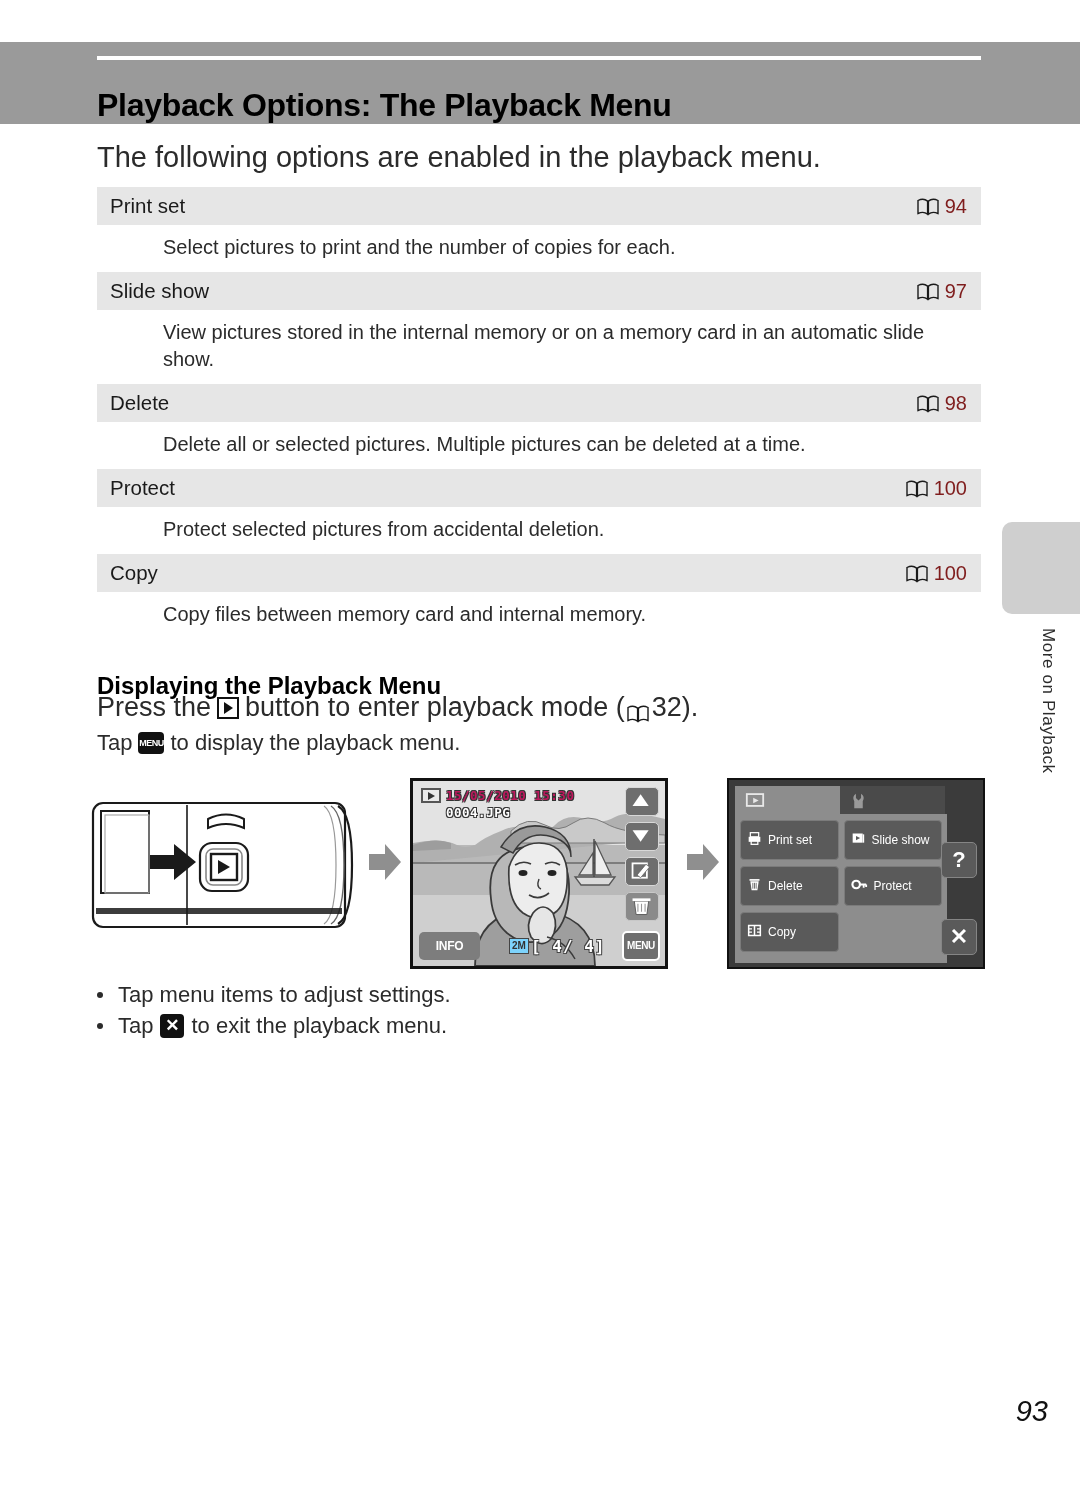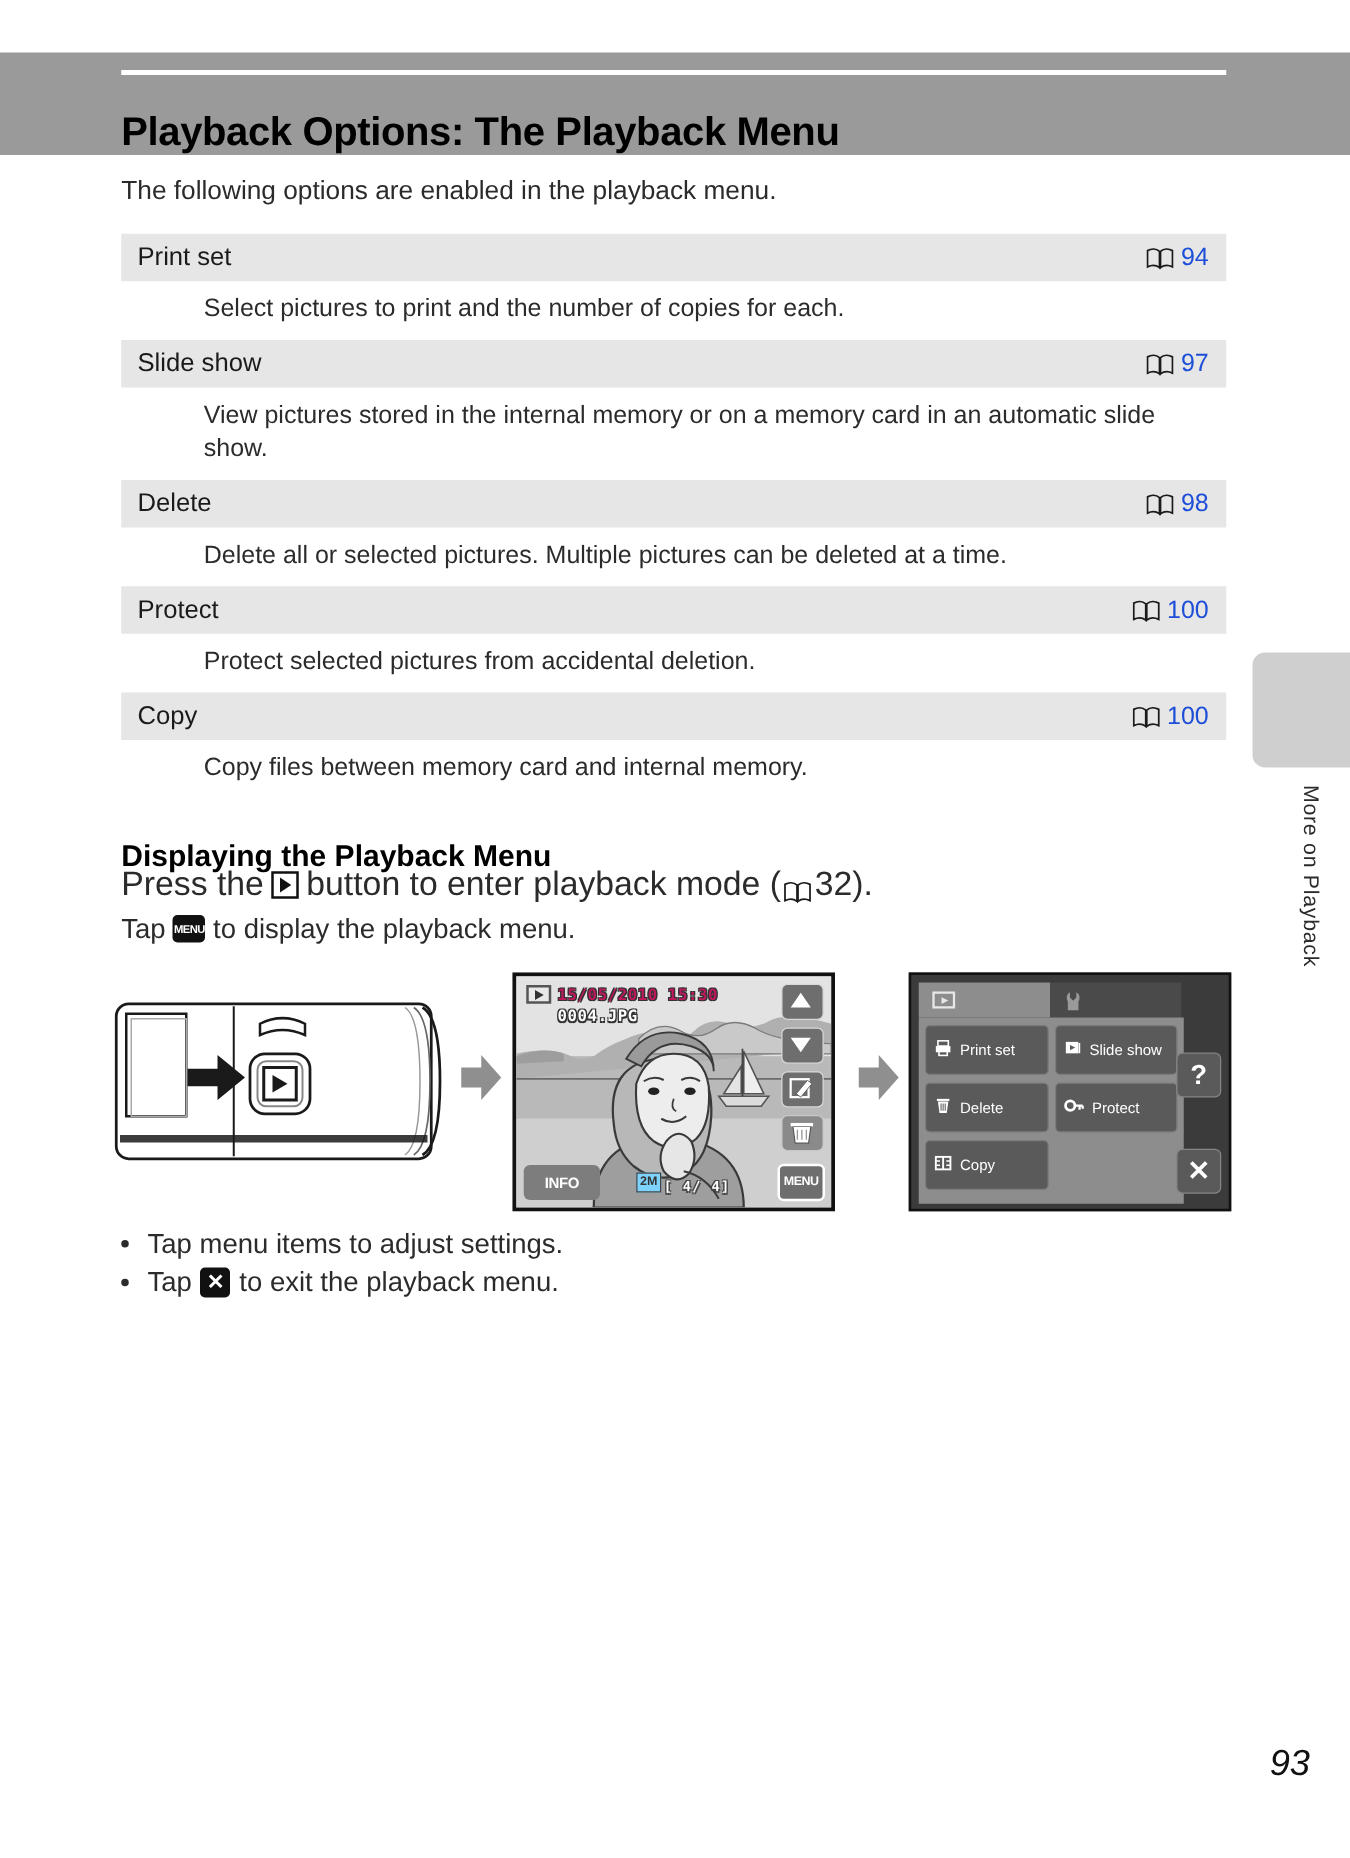--- a/index.html
+++ b/index.html
@@ -42,21 +42,21 @@
     letter-spacing: -0.3px;
     color: #000000;
     white-space: nowrap;
   }
 
   
   .intro-text {
     position: absolute;
     left: 97px;
     top: 141px;
-    font-size: 21px;
+    font-size: 29px;
     color: #2b2b2b;
     white-space: nowrap;
   }
 
   
   .options-table {
     position: absolute;
     left: 97px;
     top: 187px;
     width: 884px;
@@ -72,21 +72,21 @@
   }
   .opt-name {
     font-size: 20.5px;
     color: #1a1a1a;
   }
   .opt-ref {
     display: flex;
     align-items: center;
     gap: 6px;
     font-size: 20px;
-    color: #1d4ed8;
+    color: #7f1d1d;
   }
   .book-icon {
     display: inline-block;
     width: 22px;
     height: 18px;
     position: relative;
     top: 1px;
   }
   .opt-desc {
     font-size: 20px;
@@ -332,21 +332,21 @@
     font-size: 10px;
     font-weight: bold;
     padding: 0px 2px;
     line-height: 14px;
   }
   .lcd-count {
     position: absolute;
     left: 118px;
     bottom: 10px;
     font-family: "DejaVu Sans Mono", monospace;
-    font-size: 11px;
+    font-size: 16px;
     font-weight: bold;
     color: #fff;
     text-shadow: 1px 1px 0 #444, -1px 1px 0 #444, 1px -1px 0 #444, -1px -1px 0 #444;
     letter-spacing: 1px;
     white-space: nowrap;
   }
 
   
   .menu-panel {
     position: absolute;

